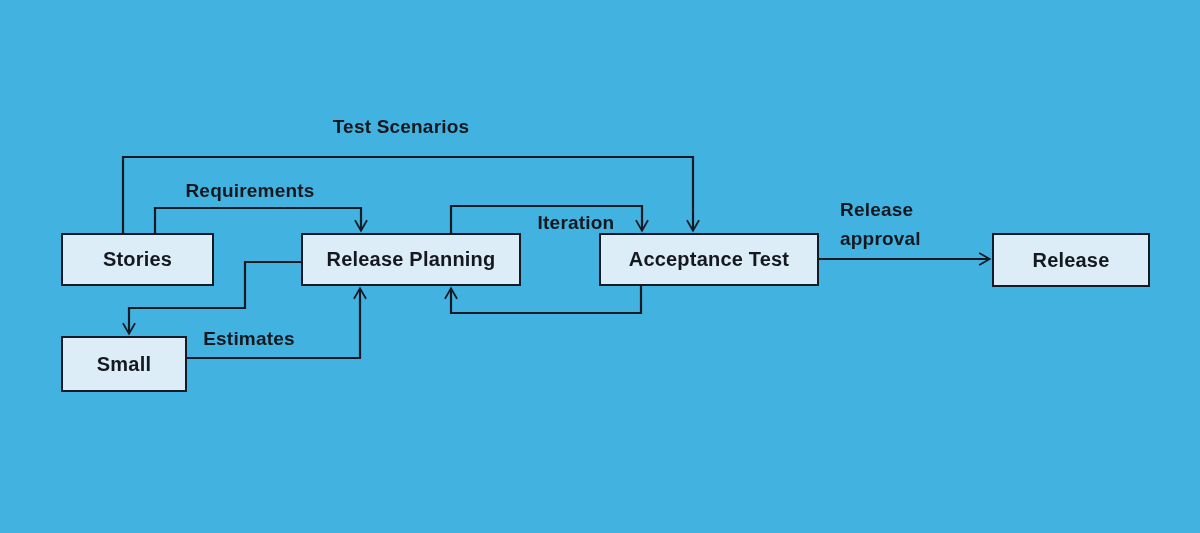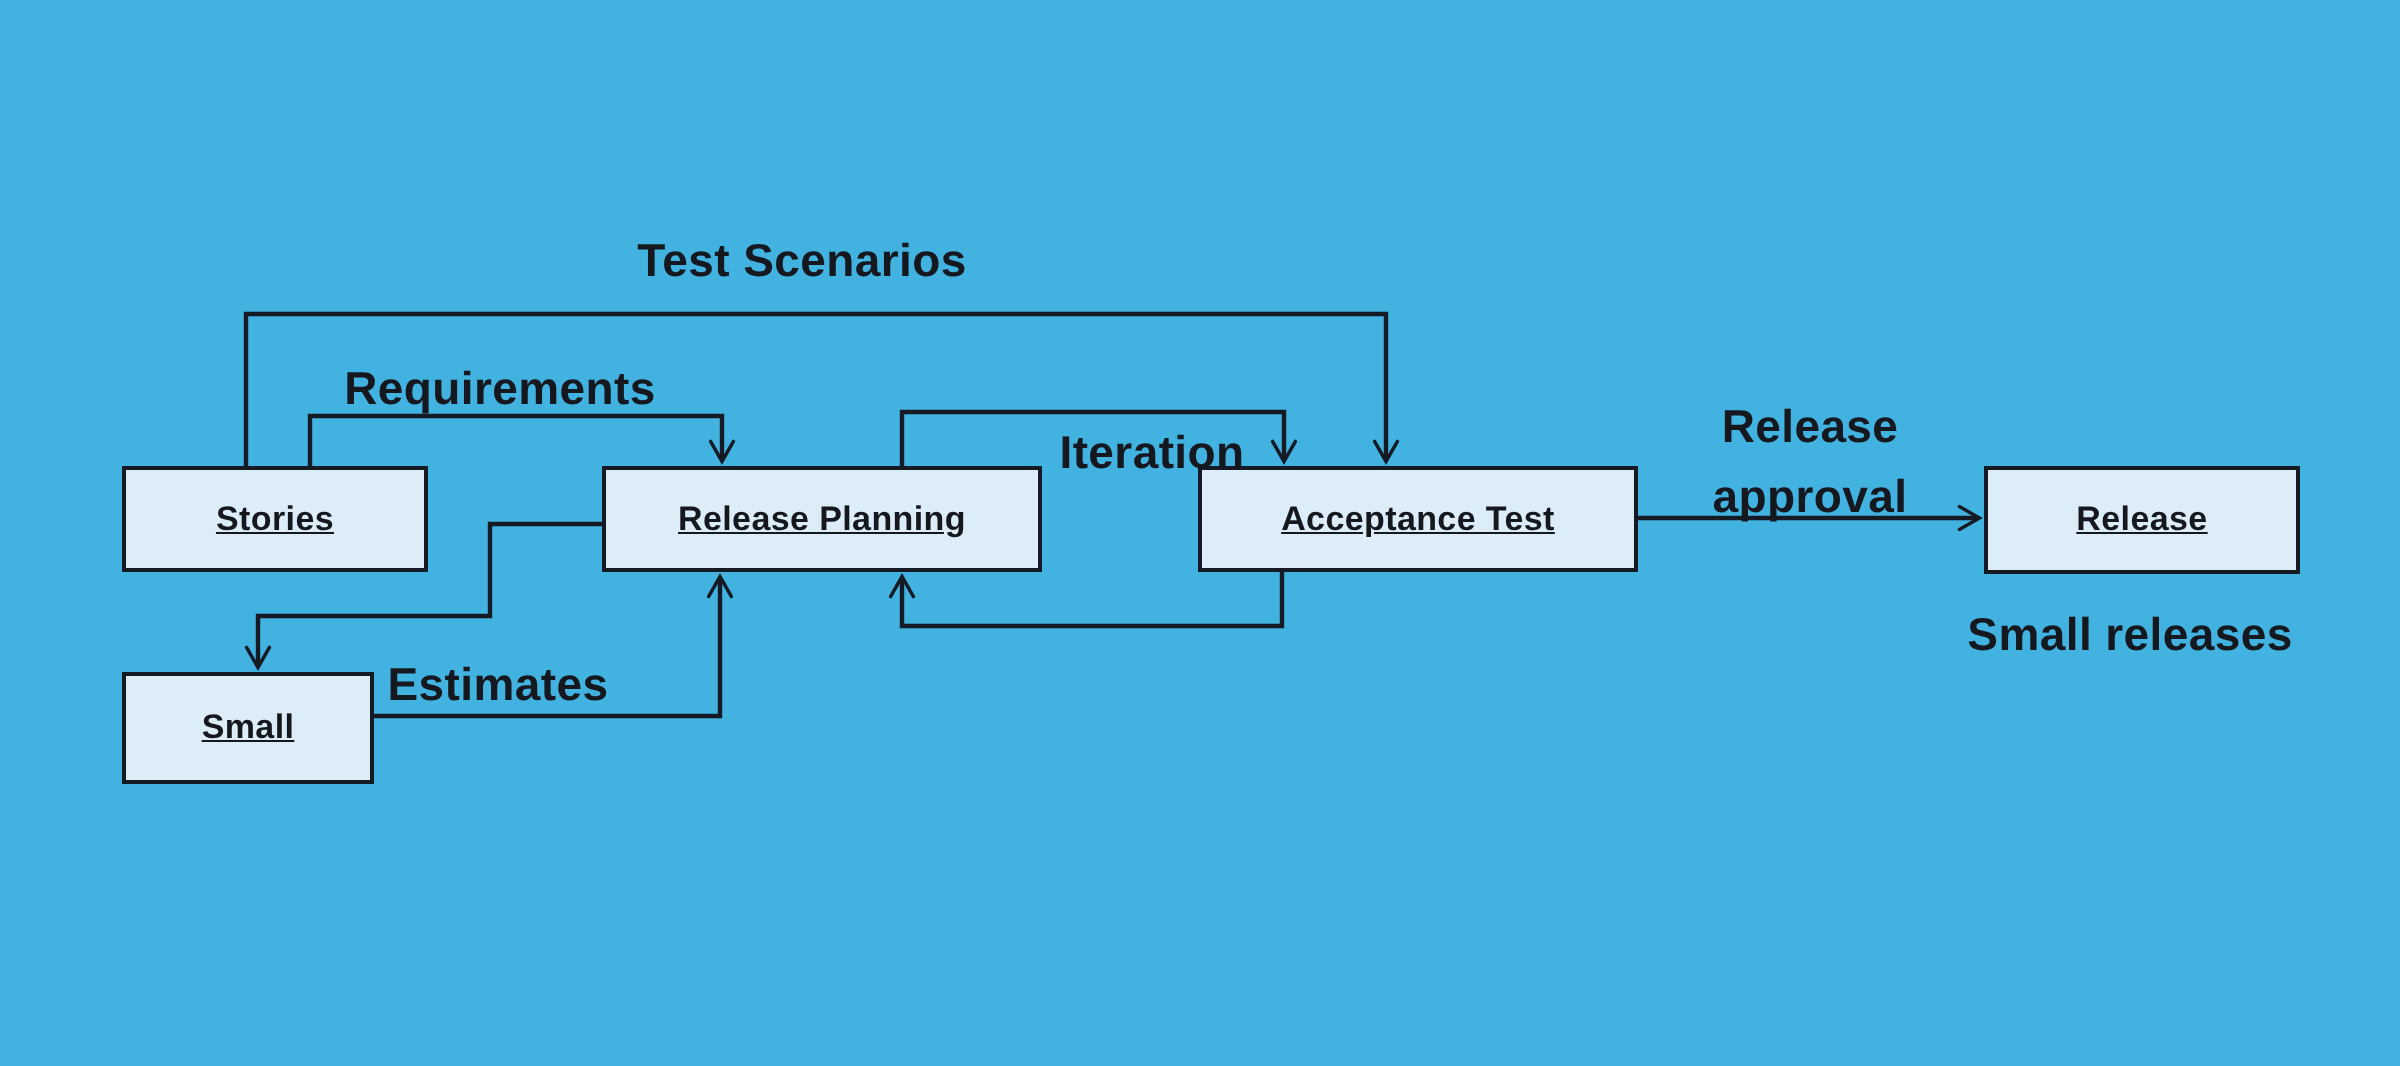--- a/index.html
+++ b/index.html
@@ -40,36 +40,34 @@
   }
   .node{
     position:absolute;
     display:flex;
     align-items:center;
     justify-content:center;
     background:var(--node-fill);
     border:2px solid var(--node-border);
   }
   .node-label{
-    font-size:17px;
+    font-size:20px;
     font-weight:bold;
     color:var(--text);
     letter-spacing:.2px;
     white-space:nowrap;
-    text-decoration:underline;
   }
   .edge-label{
     position:absolute;
     transform:translateX(-50%);
-    font-size:23px;
+    font-size:19px;
     font-weight:bold;
     color:var(--text);
     letter-spacing:.2px;
     white-space:nowrap;
-    text-align:center;
     line-height:1.5;
   }
   .edge-label.wrap{
     white-space:normal;
     width:130px;
   }
   
   .node-stories{left:61px;top:233px;width:153px;height:53px;}
   .node-release-planning{left:301px;top:233px;width:220px;height:53px;}
   .node-acceptance-test{left:599px;top:233px;width:220px;height:53px;}
@@ -133,15 +131,14 @@
   <div class="edge-label lbl-test-scenarios">Test Scenarios</div>
 
   <div class="edge-label lbl-requirements">Requirements</div>
 
   <div class="edge-label lbl-iteration">Iteration</div>
 
   <div class="edge-label wrap lbl-customer-approval">Release approval</div>
 
   <div class="edge-label lbl-estimates">Estimates</div>
 
-  <div class="edge-label lbl-small-releases">Small releases</div>
 
 </div>
 
 </body></html>

